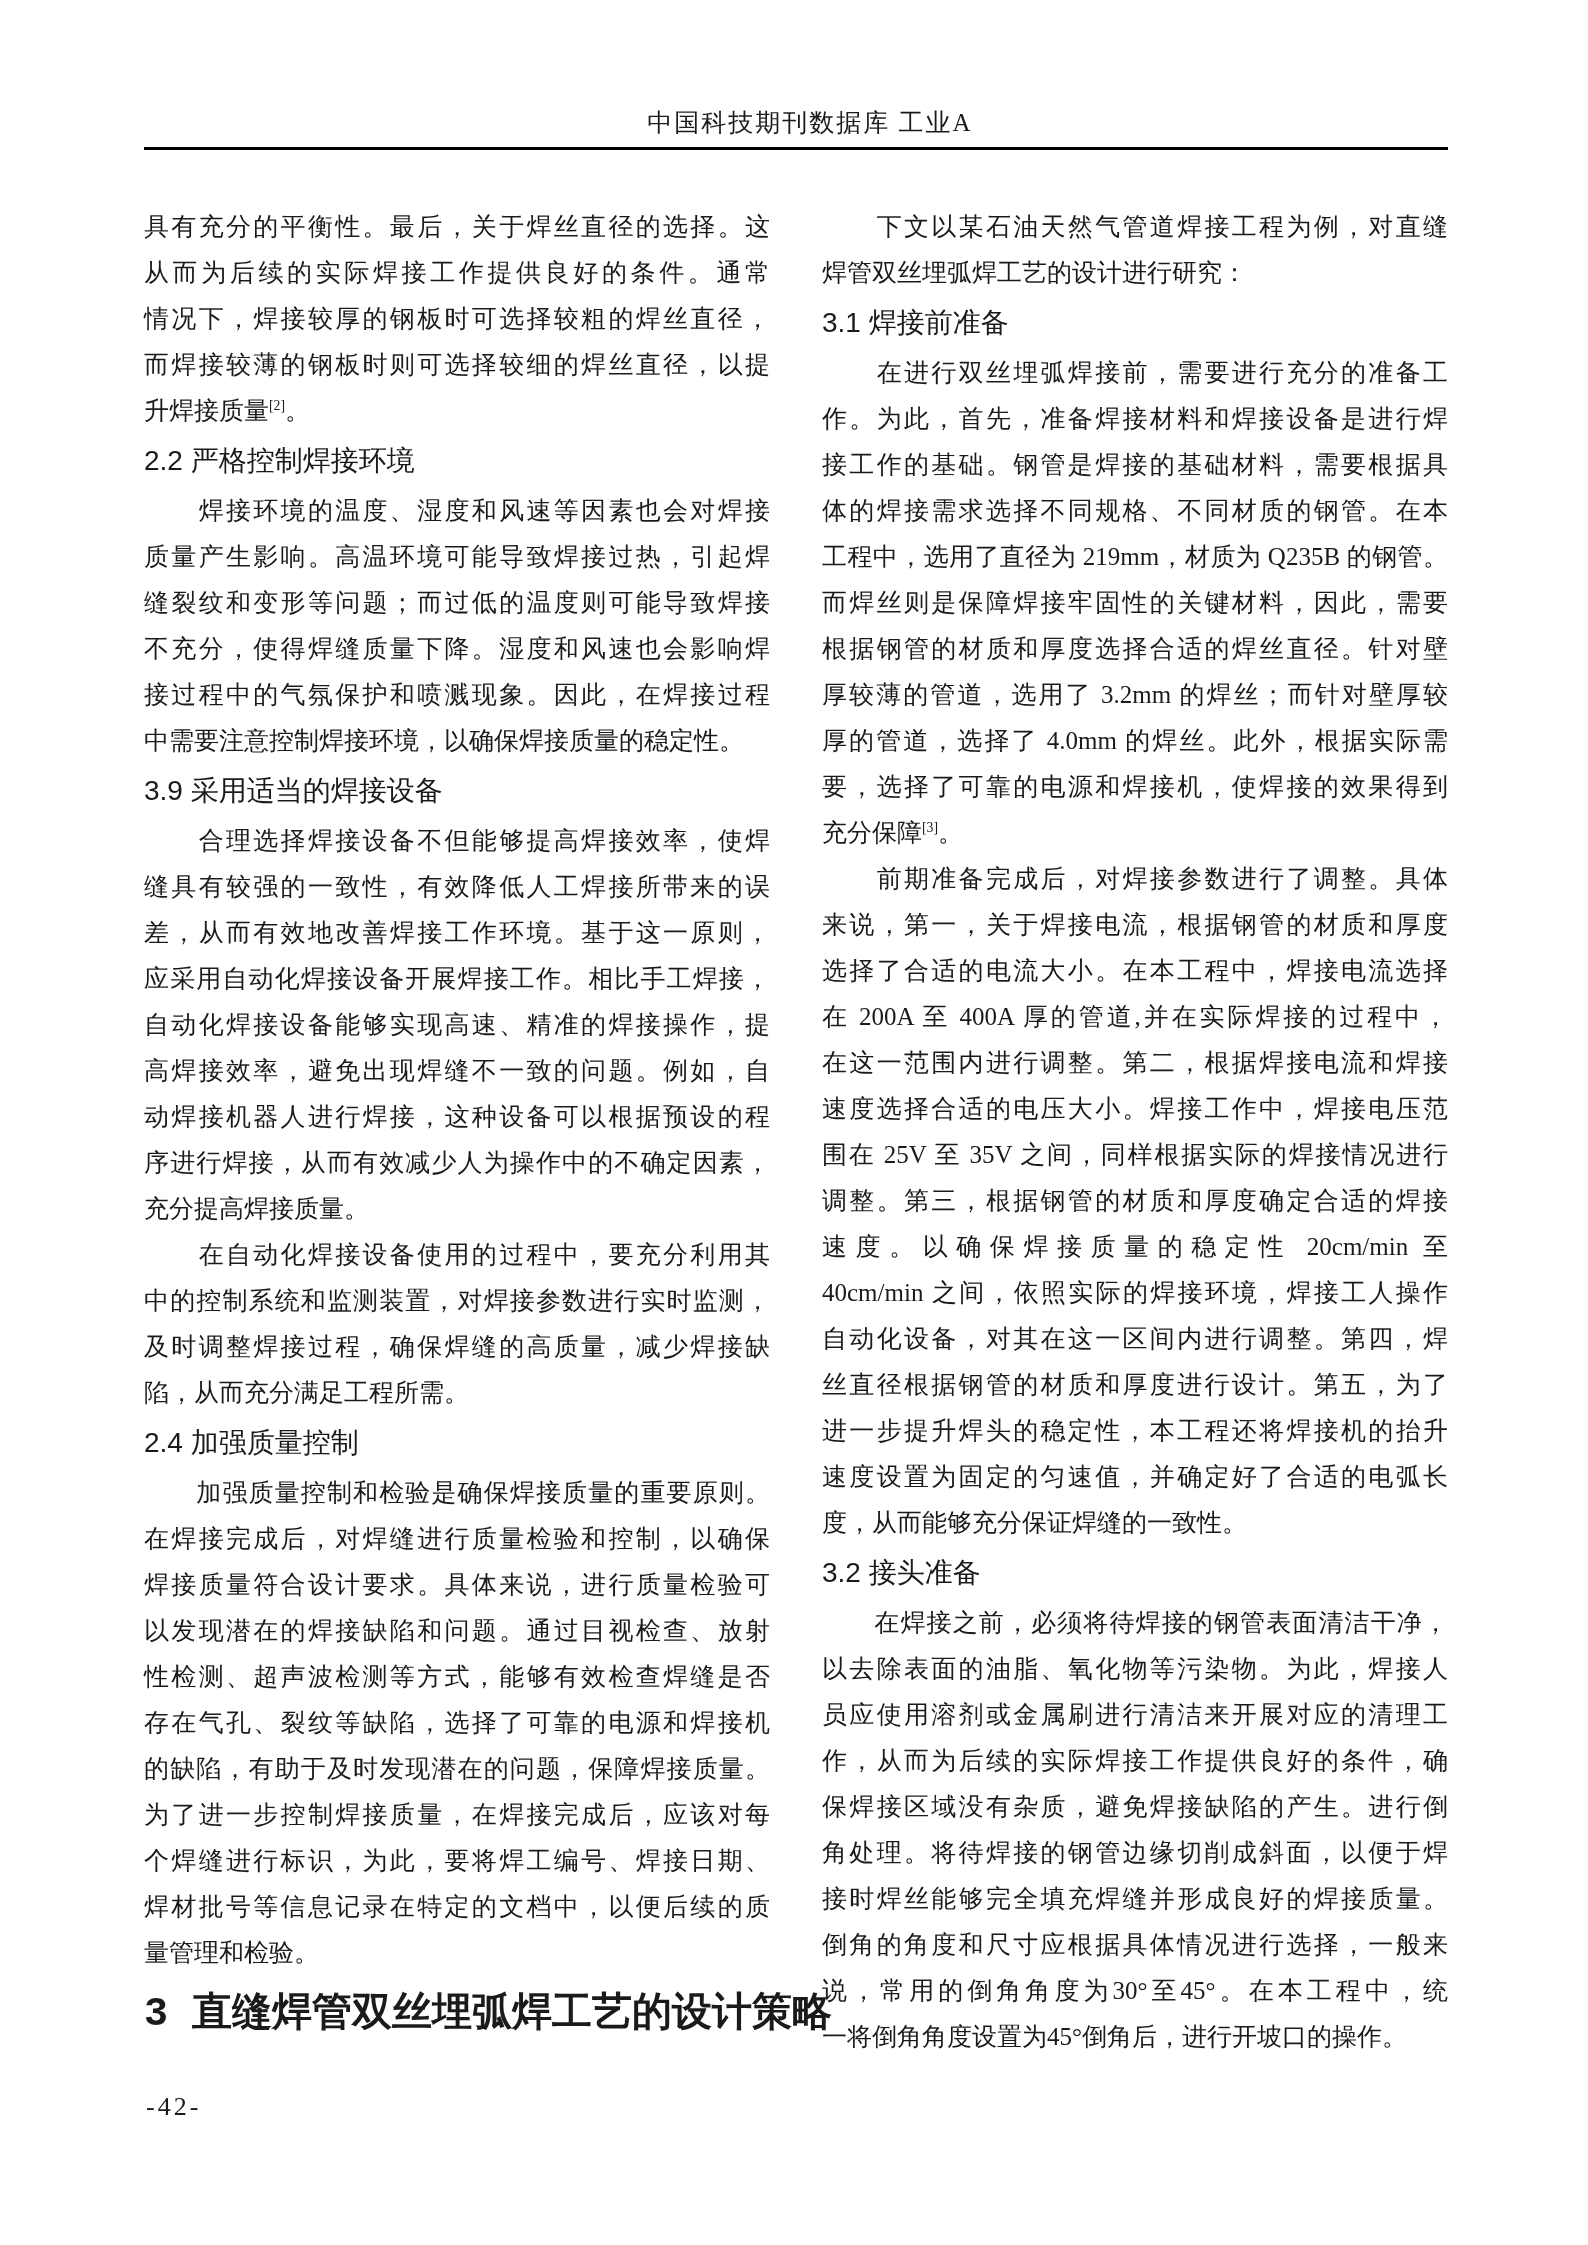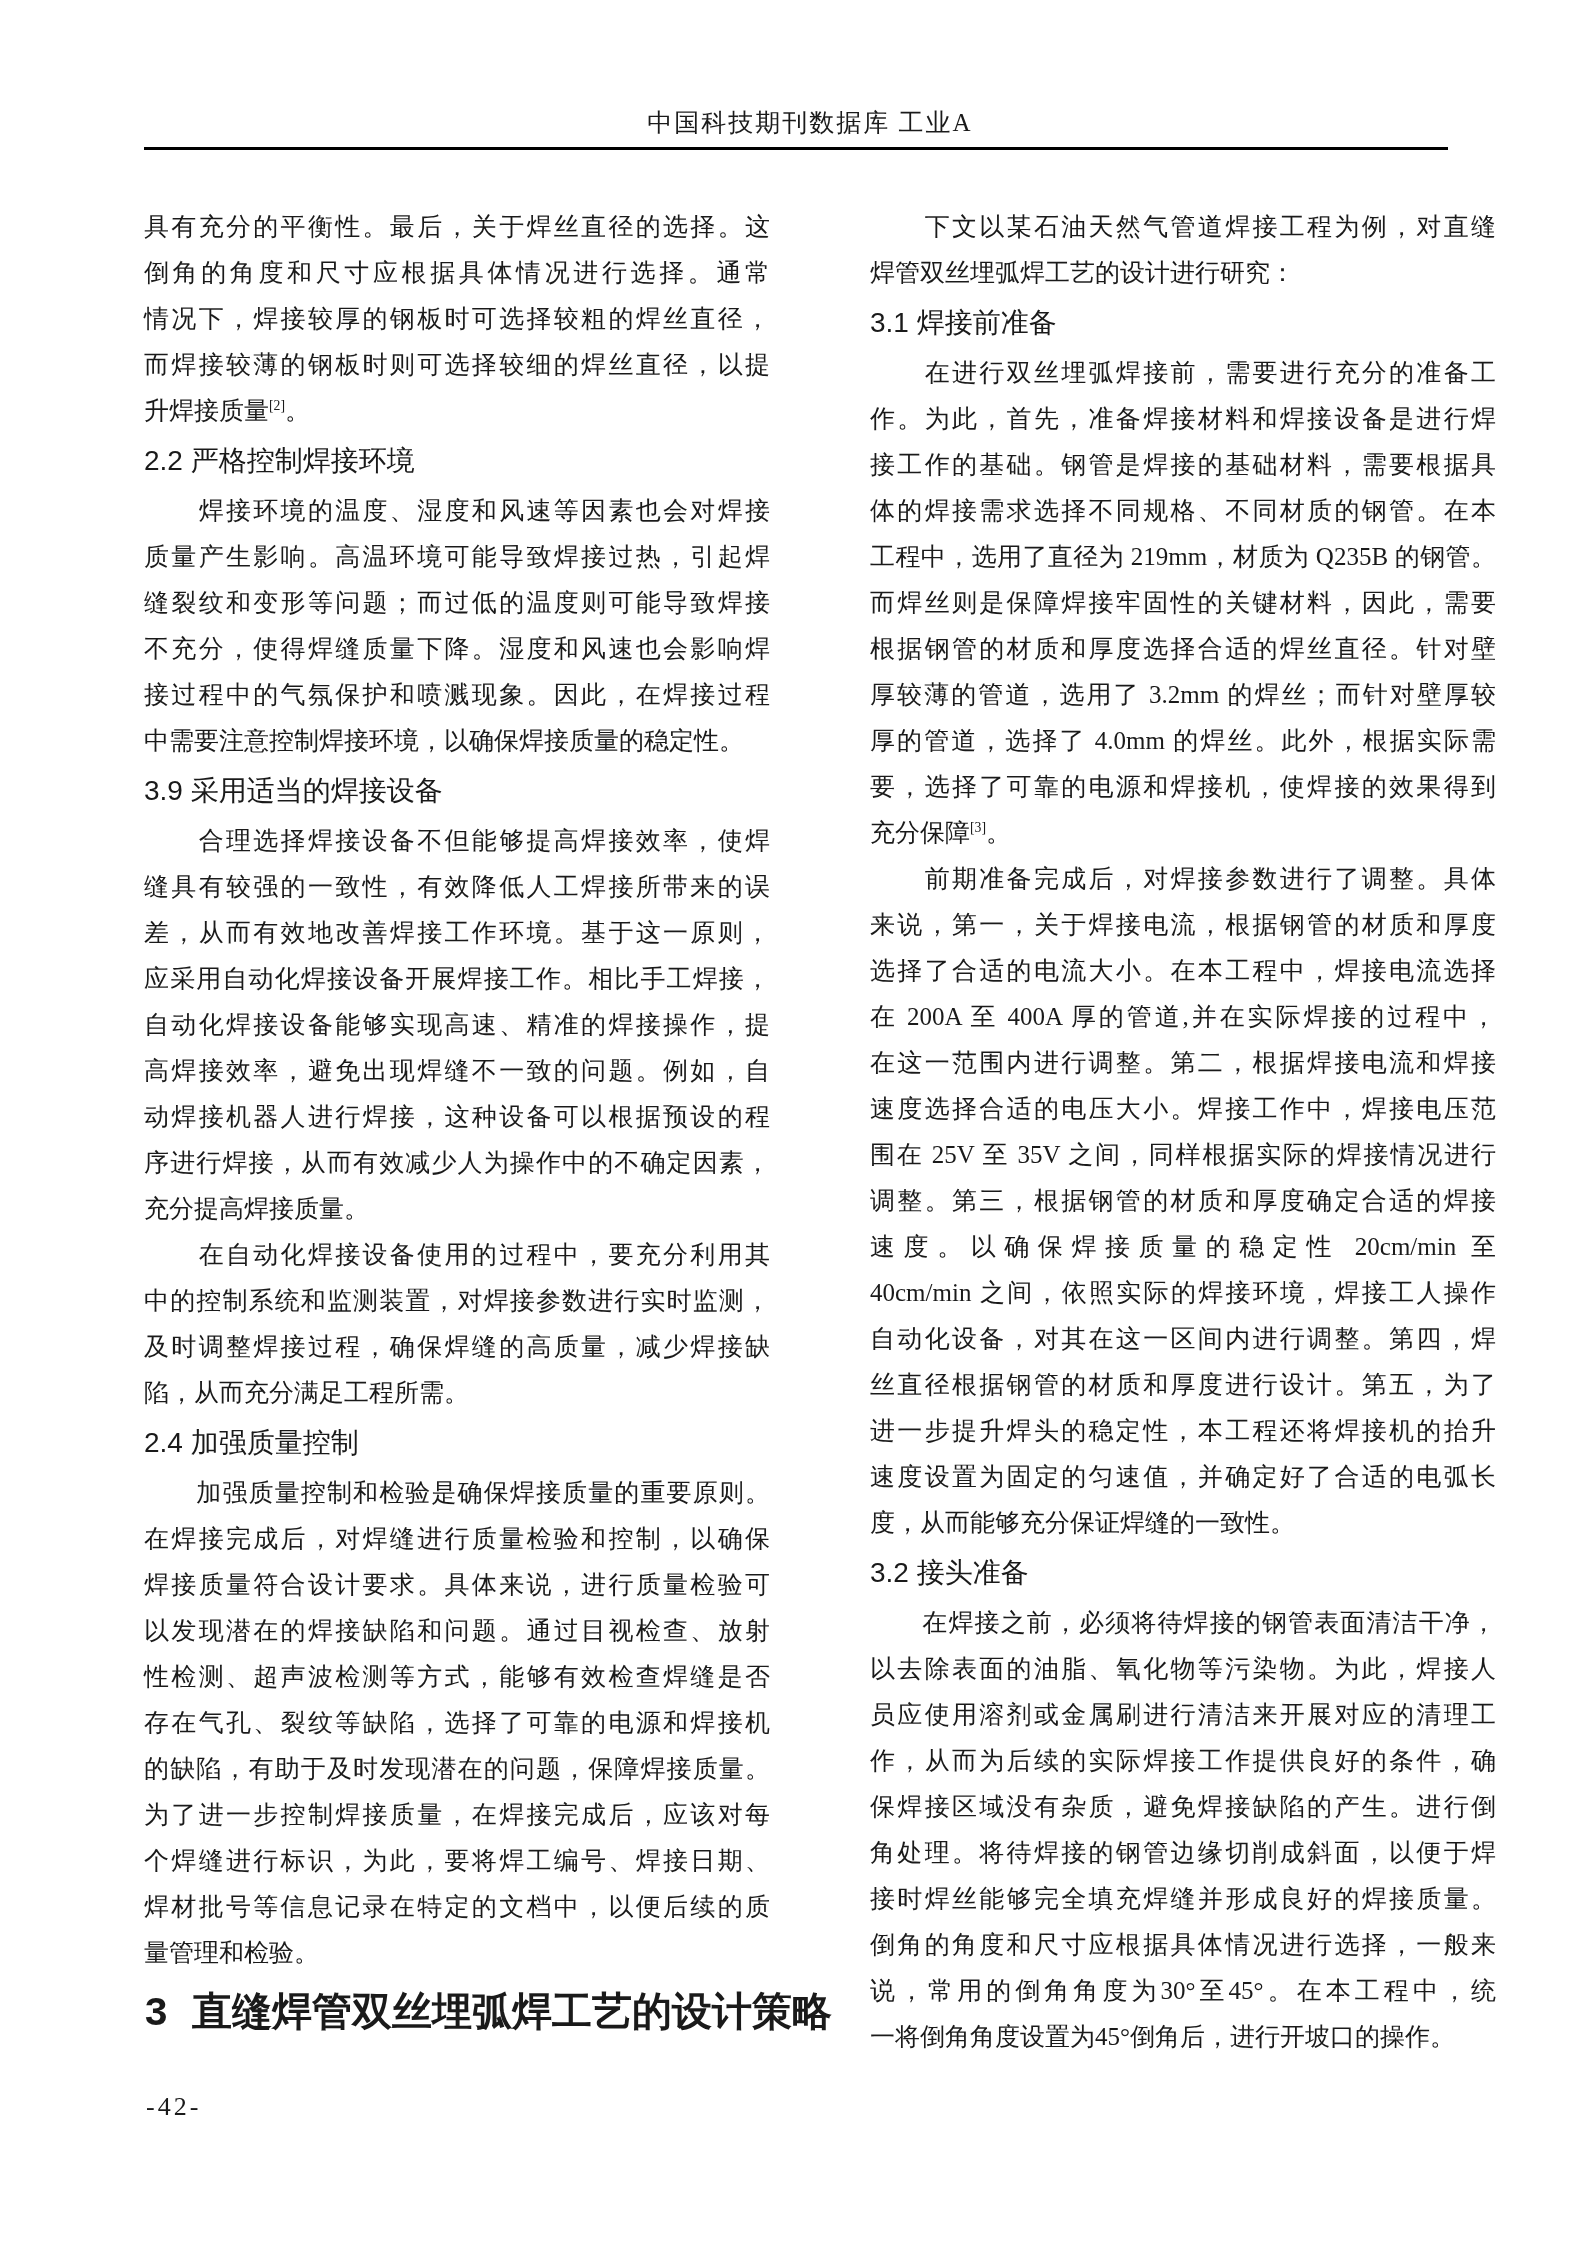--- a/index.html
+++ b/index.html
@@ -37,21 +37,21 @@
   }
 
   .column {
     position: absolute;
     top: 204px;
     width: 626px;
     font-size: 25px;
     line-height: 46px;
   }
   .col-left  { left: 144px; }
-  .col-right { left: 870px; }
+  .col-right { left: 822px; }
 
   .para { margin: 0; }
 
   .line {
     text-align: justify;
     text-align-last: justify;
     white-space: nowrap;
   }
   .line.last { text-align-last: left; }
 
@@ -92,21 +92,21 @@
 <body>
 
 <div class="page" style="--bg: #ffffff; --text: #1a1a1a; --rule: #000000;">
   <div class="journal-header">中国科技期刊数据库 工业A</div>
 
   <div class="header-rule"></div>
 
   <div class="column col-left" id="col-left">
       <div class="para">
         <div class="line">具有充分的平衡性。最后，关于焊丝直径的选择。这</div>
-        <div class="line">倒角的角度和尺寸应根据具体情况进行选择。通常</div>
+        <div class="line">从而为后续的实际焊接工作提供良好的条件。通常</div>
         <div class="line">情况下，焊接较厚的钢板时可选择较粗的焊丝直径，</div>
         <div class="line">而焊接较薄的钢板时则可选择较细的焊丝直径，以提</div>
         <div class="line last">升焊接质量<sup class="cite">[2]</sup>。</div>
       </div>
       <div class="heading2">2.2 严格控制焊接环境</div>
       <div class="para">
         <div class="line">　　焊接环境的温度、湿度和风速等因素也会对焊接</div>
         <div class="line">质量产生影响。高温环境可能导致焊接过热，引起焊</div>
         <div class="line">缝裂纹和变形等问题；而过低的温度则可能导致焊接</div>
         <div class="line">不充分，使得焊缝质量下降。湿度和风速也会影响焊</div>

